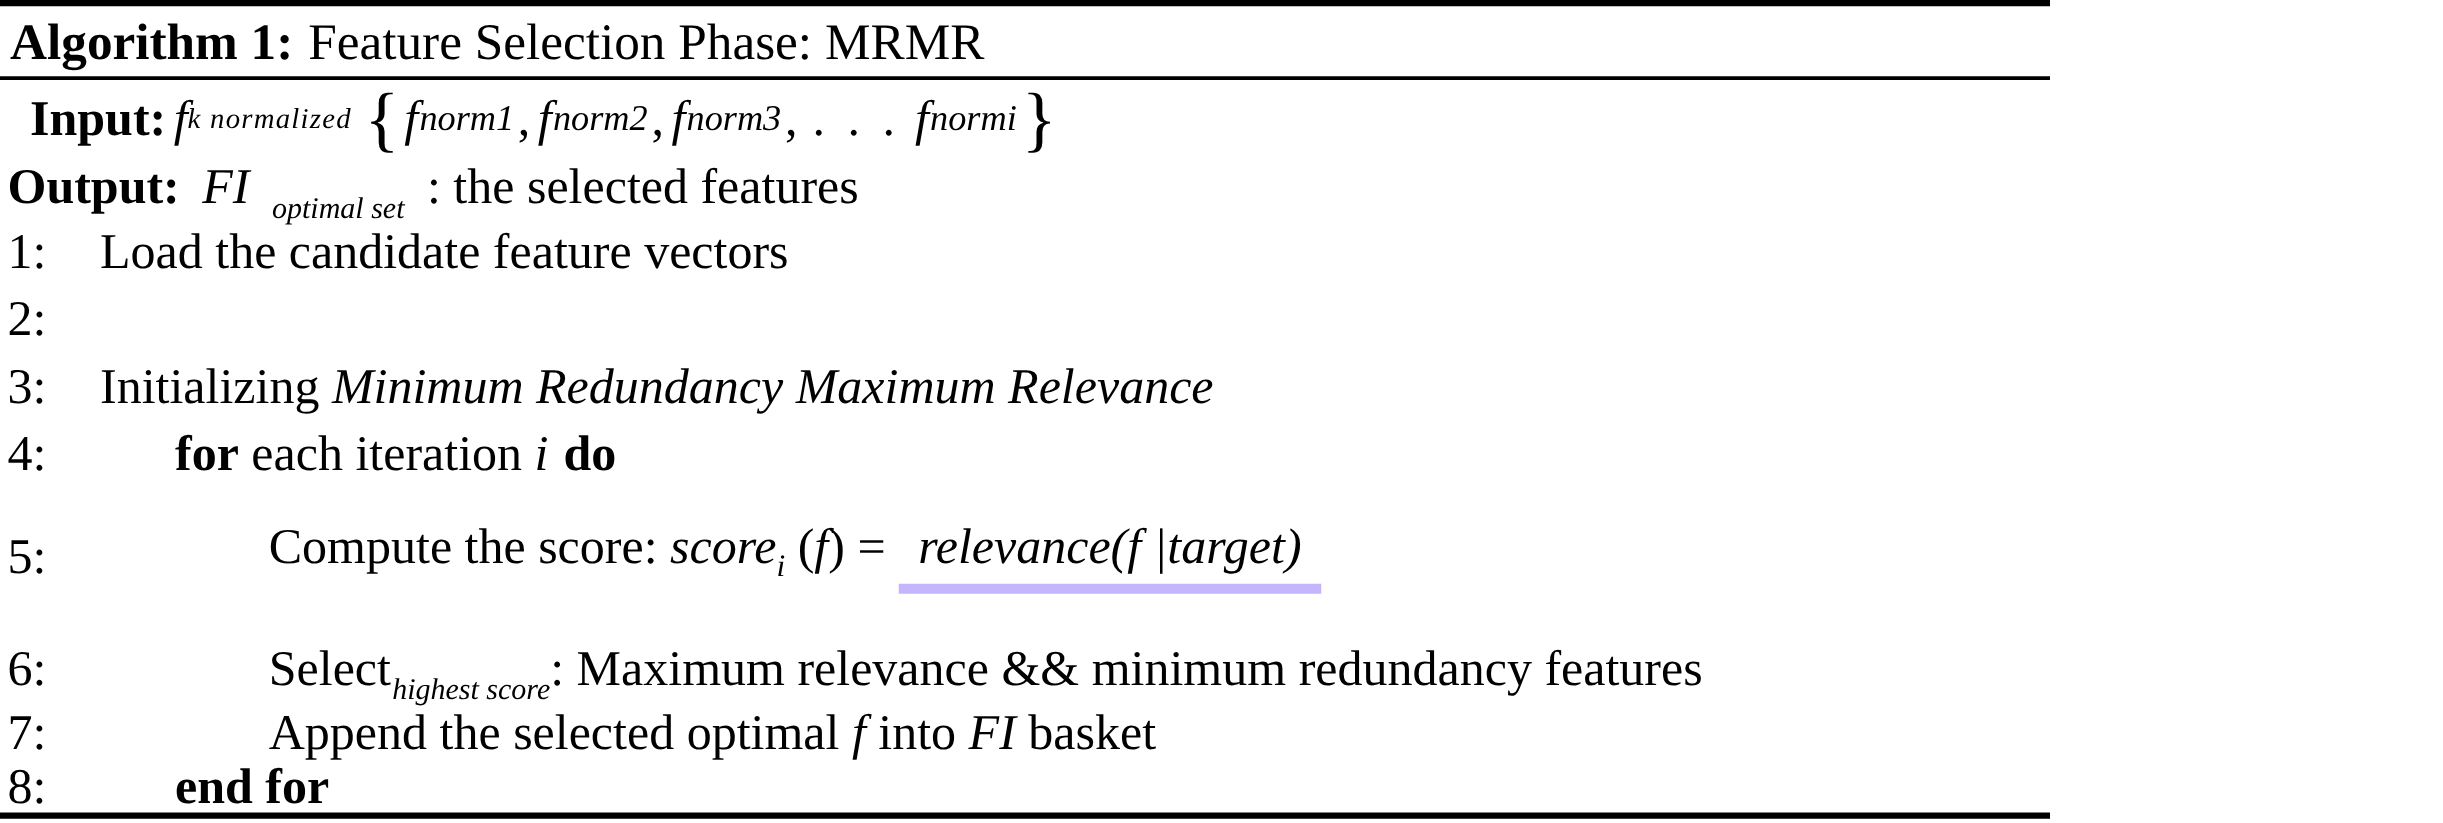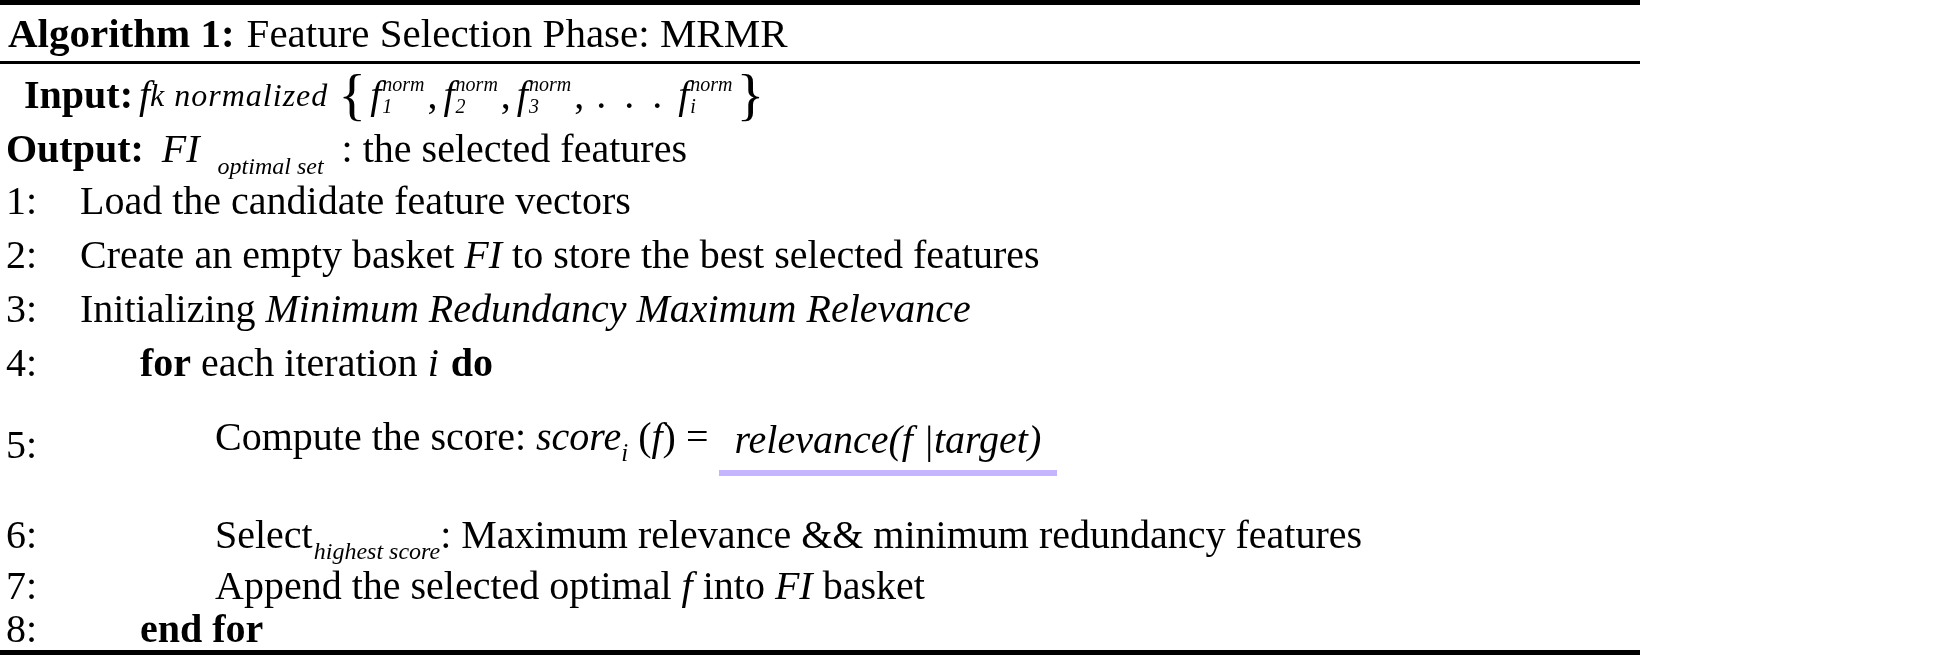--- a/index.html
+++ b/index.html
@@ -37,42 +37,42 @@
   .c0{margin-left:80px;}
   .c1{margin-left:140px;}
   .c2{margin-left:215px;}
 
   
   .inputrow{
     top:66px;height:58px;
     display:flex;align-items:center;
     padding-left:24px;
   }
-  .sub-sm{font-size:32px;font-style:italic;vertical-align:-11px;letter-spacing:1px;}
+  .sub-sm{font-size:23px;font-style:italic;vertical-align:-11px;letter-spacing:1px;}
   .stk{
-    display:inline-flex;flex-direction:column;align-items:flex-start;
-    font-size:20px;font-style:italic;line-height:1.0;
+    display:inline-flex;align-items:flex-start;
+    font-size:29px;font-style:italic;line-height:1.0;
     vertical-align:-16px;margin-left:1px;row-gap:2px;
   }
   .brace{font-size:58px;font-weight:400;vertical-align:-6px;line-height:1;}
   .brace-open{margin:0 4px 0 10px;}
   .brace-close{margin-left:4px;}
   .cma{margin:0 6px 0 3px;}
   .ell{margin:0 12px 0 6px;letter-spacing:4px;}
 
   .outputrow{top:126px;padding-left:6px;}
   .out-sub{font-size:24px;font-style:italic;vertical-align:-12px;margin:0 8px 0 8px;text-align:center;}
 
   .s1{top:178px;} .s2{top:232px;} .s3{top:286px;} .s4{top:340px;}
   .s5{top:384px;height:122px;display:flex;align-items:center;}
   .s6{top:512px;} .s7{top:563px;} .s8{top:606px;}
 
-  .mathline{display:inline-flex;align-items:flex-end;}
+  .mathline{display:inline-flex;align-items:flex-start;}
   .frac{display:inline-block;text-align:center;margin-left:10px;vertical-align:middle;}
-  .fnum{display:block;padding:0 16px 7px 16px;border-bottom:6px solid #c4b5fd;}
+  .fnum{display:block;padding:0 16px 7px 16px;border-bottom:8px solid #c4b5fd;}
   .fden{display:block;padding:7px 16px 0 16px;}
 
   .sel-sub{font-size:24px;font-style:italic;vertical-align:-11px;margin-left:1px;}
   .score-sub{font-size:25px;font-style:italic;vertical-align:-11px;}
 </style>
 </head>
 <body>
 
 <div class="page">
 
@@ -129,21 +129,20 @@
     <span>: the selected features</span>
   </div>
 
   <div class="row s1">
     <span class="num">1:</span>
     <span class="content c0">Load the candidate feature vectors</span>
   </div>
 
   <div class="row s2">
     <span class="num">2:</span>
-    <span class="content c0"><span>Create an empty basket </span><span class="it">FI</span><span> to store the best selected features</span></span>
   </div>
 
   <div class="row s3">
     <span class="num">3:</span>
     <span class="content c0"><span>Initializing </span><span class="it">Minimum Redundancy Maximum Relevance</span></span>
   </div>
 
   <div class="row s4">
     <span class="num">4:</span>
     <span class="content c1"><span class="b">for</span><span> each iteration </span><span class="it">i</span><span class="b gap-l">do</span></span>

